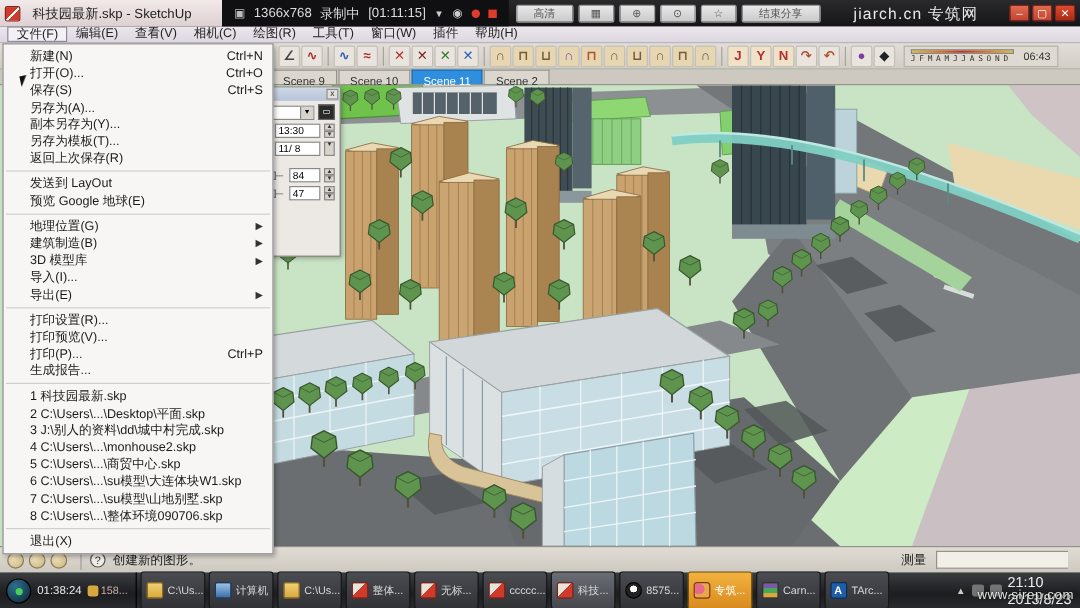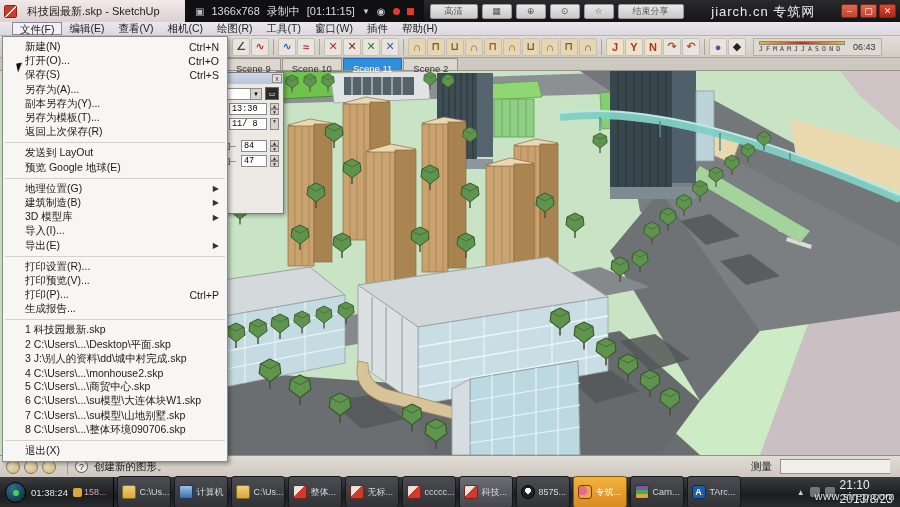--- a/index.html
+++ b/index.html
@@ -17,21 +17,21 @@
   .rec-sq  { width:7px; height:7px; background:#e03a2b; }
   .tb-tools { display:flex; align-items:center; gap:4px; padding:0 6px; }
   .tb-btn { background:linear-gradient(#e8e8e8,#c9c9c9); color:#555; border:1px solid #999; border-radius:2px; font-size:9px; padding:1px 14px; height:15px; display:flex; align-items:center; }
   .tb-btn.sq { width:17px; justify-content:center; }
   .tb-mark { flex:1; text-align:center; color:#e9e9e9; font-size:13px; letter-spacing:1px; padding-top:3px; white-space:nowrap; overflow:hidden; }
   .tb-win { display:flex; gap:2px; align-items:center; padding:0 4px; }
   .wbtn { width:17px; height:14px; border-radius:2px; color:#fff; font-size:9px; line-height:13px; text-align:center; border:1px solid #7d241c; background:linear-gradient(#e06a4e,#c04430); }
   .wbtn.close { background:linear-gradient(#e0492e,#a82a14); }
 
   
-  .menubar { height:14px; background:linear-gradient(#ece7ee,#ddd7e0); border-bottom:1px solid #b9b4bd; display:flex; align-items:center; padding-left:12px; position:relative; z-index:35; }
+  .menubar { height:14px; background:linear-gradient(#ece7ee,#ddd7e0); border-bottom:1px solid #b9b4bd; display:flex; align-items:center; padding-left:6px; position:relative; z-index:35; }
   .mb-item { padding:0 7px; font-size:10.5px; color:#222; height:13px; line-height:13px; }
   .mb-item.open { border:1px solid #8a8a9a; background:#f4f1f6; }
 
   
   .toolbar { height:22px; background:linear-gradient(#e2ded7,#d2cec6); border-bottom:1px solid #aaa49c; display:flex; align-items:center; gap:1px; padding-left:232px; position:relative; z-index:10; }
   .tool { width:18px; height:18px; border:1px solid #c4bfb7; border-radius:2px; background:#e9e5de; display:flex; align-items:center; justify-content:center; font-size:11px; font-weight:bold; }
   .tsep { width:1px; height:16px; background:#a9a49c; margin:0 3px; }
   .shadow-strip { display:flex; align-items:center; gap:8px; margin-left:6px; border:1px solid #b5b0a8; background:#ded9d1; height:18px; padding:0 5px; }
   .months { display:flex; flex-direction:column; line-height:1; }
   .month-grad { height:4px; width:86px; background:linear-gradient(90deg,#d8c040,#e07820,#c03020,#e07820,#d8c040); border:1px solid #888; }
@@ -56,21 +56,21 @@
   .cursor { position:absolute; left:14px; top:9px; width:0; height:0; border-left:6px solid #111; border-bottom:9px solid transparent; transform:rotate(-12deg); filter:drop-shadow(0 0 1px #fff); z-index:5; }
 
   
   .shadow-dlg { position:absolute; left:150px; top:72px; width:134px; height:142px; background:#ece9e4; border:1px solid #7a7a7a; box-shadow:2px 2px 4px rgba(0,0,0,.3); z-index:20; font-size:9px; }
   .dlg-head { height:11px; background:linear-gradient(#cfd8e8,#b7c4da); display:flex; justify-content:flex-end; align-items:center; padding:0 1px; }
   .dlg-close { width:10px; height:9px; background:#e3e0da; border:1px solid #8a8a8a; font-size:7px; line-height:7px; text-align:center; color:#333; }
   .dlg-row { display:flex; justify-content:flex-end; align-items:center; gap:3px; margin:3px 4px 0 4px; }
   .dlg-combo { width:60px; height:12px; background:#fff; border:1px solid #8a8a8a; display:flex; justify-content:flex-end; align-items:center; }
   .dlg-combo .arr { width:11px; height:10px; background:#d8d4cc; border-left:1px solid #8a8a8a; font-size:6px; text-align:center; line-height:10px; }
   .dlg-toggle { width:14px; height:13px; background:#2a2a2a; border:1px solid #666; color:#fff; font-size:7px; text-align:center; line-height:12px; }
-  .dlg-field { width:38px; height:12px; background:#fff; border:1px solid #8a8a8a; font-size:8.5px; padding:0 2px; display:flex; align-items:center;font-family:Liberation Mono, monospace; }
+  .dlg-field { width:38px; height:12px; background:#fff; border:1px solid #8a8a8a; font-size:8.5px; padding:0 2px; display:flex; align-items:center; }
   .spin { width:9px; height:12px; display:flex; flex-direction:column; }
   .spin span { flex:1; background:#d8d4cc; border:1px solid #8a8a8a; font-size:5px; line-height:4px; text-align:center; color:#333; }
   .slider-stub { flex:1; height:1px; background:#9a968e; margin-right:2px; position:relative; }
   .slider-stub i { position:absolute; right:6px; top:-3px; width:5px; height:7px; background:#cfccc4; border:1px solid #7a7a7a; }
   .dlg-check { display:flex; align-items:center; gap:4px; margin:14px 0 0 10px; }
   .chk { width:9px; height:9px; background:#fff; border:1px solid #7a7a7a; }
 
   
   .statusbar { position:absolute; left:0; top:455px; width:900px; height:22px; background:linear-gradient(#e0dcd4,#cdc9c1); border-top:1px solid #94908a; display:flex; align-items:center; padding:0 6px; z-index:15; }
   .sb-circle { width:14px; height:14px; border-radius:50%; background:radial-gradient(circle at 35% 35%, #efe2bd, #cbb27c); border:1px solid #8a7a4e; margin-right:4px; }

